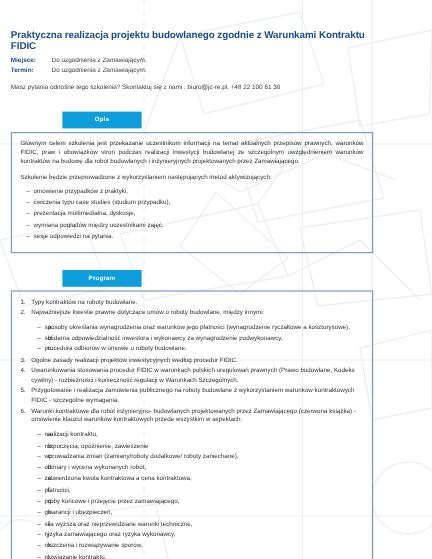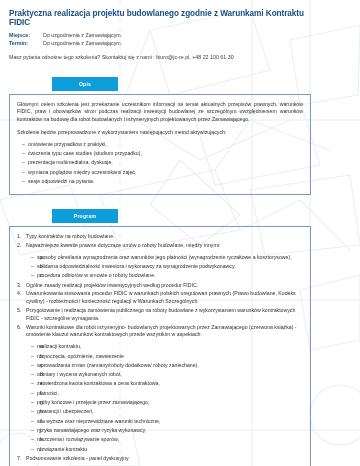--- a/index.html
+++ b/index.html
@@ -21,21 +21,21 @@
     inset: 0;
     width: 360px;
     height: 466px;
     z-index: 0;
     pointer-events: none;
   }
 
   #page-root {
     position: relative;
     z-index: 1;
-    padding: 8px 9px 0 9px;
+    padding: 24px 9px 0 9px;
     box-sizing: border-box;
     width: 320px;
     height: 466px;
   }
 
   
   .course-title {
     color: #1a4b86;
     font-size: 8.2px;
     font-weight: bold;

